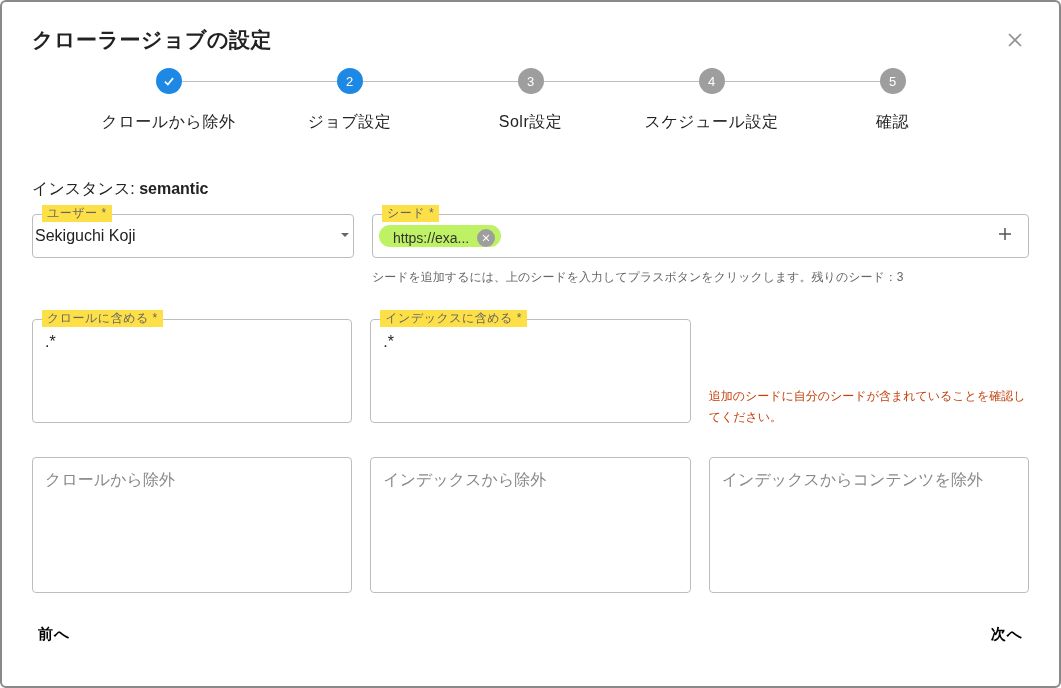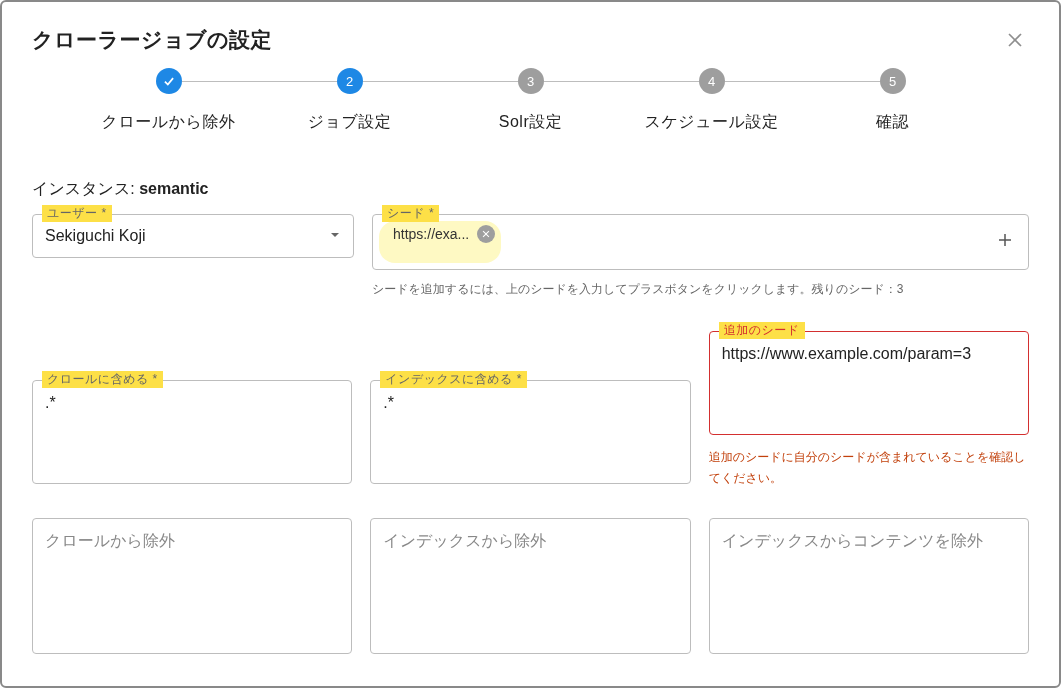--- a/index.html
+++ b/index.html
@@ -35,35 +35,35 @@
   .instance-label { font-size:16px; color:#222; }
   .instance-label b { font-weight:700; }
 
   .form-grid-top { display:flex; gap:18px; margin-top:14px; }
   .col-user { width:322px; }
   .col-seed { flex:1; }
 
   .field-wrap { position:relative; }
   .field-box {
     border:1px solid #bdbdbd; border-radius:4px; background:#fff; width:100%;
-    min-height:44px; display:flex; align-items:center; padding:0 12px;
+    min-height:44px; display:flex; align-items:center; padding:0 2px;
     font-size:16px; color:#222;
   }
   .field-label-floating {
     position:absolute; top:-9px; left:10px; background:#fde047; padding:0 5px;
     font-size:12px; color:#666; letter-spacing:0.5px;
   }
   .field-label-floating.error { color:#d32f2f; }
   .select-caret { margin-left:auto; }
   .select-caret svg { width:12px; height:12px; fill:#666; }
 
   .seed-box { padding:6px 10px 6px 6px; }
   .chip {
-    display:inline-flex; align-items:center; background:#fef9c3; border-radius:16px;
-    padding:4px 6px 20px 14px; font-size:14px; color:#333; gap:8px;
+    display:inline-flex; align-items:center; background:#bef264; border-radius:16px;
+    padding:4px 6px 0 14px; font-size:14px; color:#333; gap:8px;
   }
   .chip-x {
     width:18px; height:18px; border-radius:50%; background:#9e9e9e; display:inline-flex;
     align-items:center; justify-content:center; cursor:pointer;
   }
   .chip-x svg { width:10px; height:10px; stroke:#fff; stroke-width:2.5; }
   .seed-add { margin-left:auto; cursor:pointer; padding:0 4px;}
   .seed-add svg { width:18px; height:18px; stroke:#555; stroke-width:2; }
   .seed-helper { font-size:12px; color:#666; margin-top:10px; line-height:1.6; }
 
@@ -176,24 +176,20 @@
   <div class="form-grid-mid">
     <div class="col-third field-wrap">
       <span class="field-label-floating">クロールに含める *</span>
       <textarea class="field-area" style="">.*</textarea>
     </div>
     <div class="col-third field-wrap">
       <span class="field-label-floating">インデックスに含める *</span>
       <textarea class="field-area" style="">.*</textarea>
     </div>
     <div class="col-third">
-      <div class="field-wrap">
-        <span class="field-label-floating error">追加のシード</span>
-        <textarea class="field-area error" style="">https://www.example.com/param=3</textarea>
-      </div>
       <div class="error-helper">追加のシードに自分のシードが含まれていることを確認してください。</div>
     </div>
   </div>
 
   <div class="form-grid-bot">
     <div class="col-third field-wrap">
       <textarea class="field-area" placeholder="クロールから除外" style=""></textarea>
     </div>
     <div class="col-third field-wrap">
       <textarea class="field-area" placeholder="インデックスから除外" style=""></textarea>

